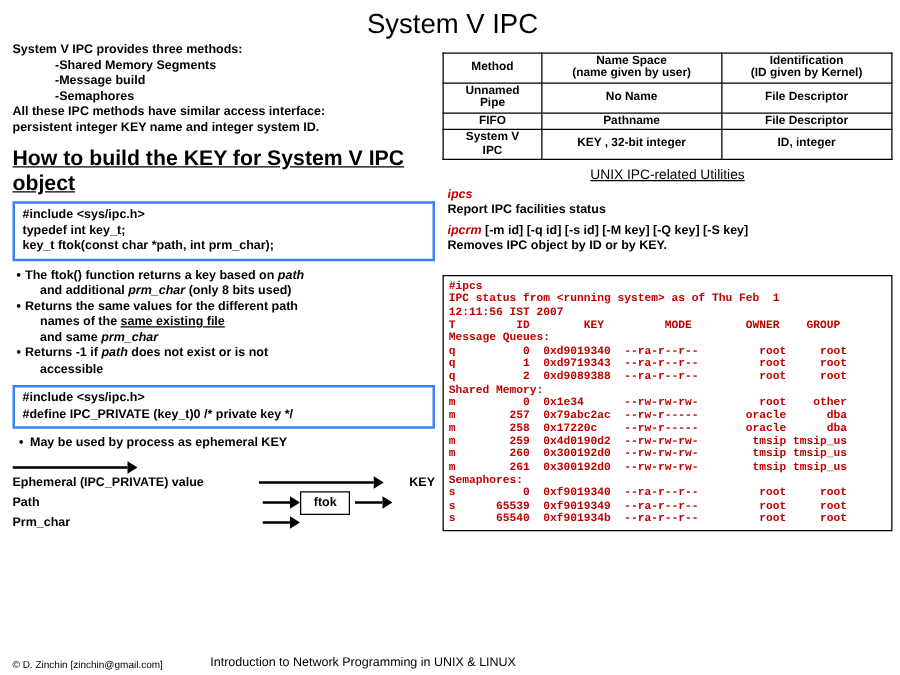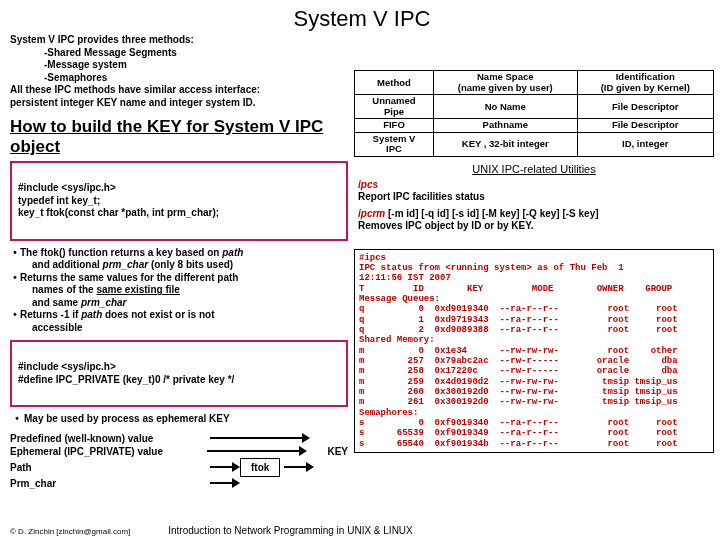--- a/index.html
+++ b/index.html
@@ -5,27 +5,27 @@
   html,body{margin:0;padding:0}
   body{
     width:720px;height:540px;
     font-family:Arial,Helvetica,sans-serif;
     color:#000;background:#fff;
     font-size:10px;
     position:relative;
     box-sizing:border-box;
   }
   .title{font-size:22px;text-align:center;padding:6px 0 2px 4px}
-  .cols{display:flex;align-items:center}
+  .cols{display:flex;align-items:flex-end}
   .left{width:352px;padding:0 4px 0 10px;box-sizing:border-box}
   .right{width:368px;padding:0 6px 0 2px;box-sizing:border-box}
   .intro{font-weight:bold;line-height:1.25}
   .indent{padding-left:34px}
   .sec-h{font-weight:bold;text-decoration:underline;font-size:17px;margin:8px 0 4px 0}
-  .codebox{border:2px solid #be185d;padding:19px 6px;font-weight:bold;line-height:1.25;margin:2px 0 6px 0}
+  .codebox{border:2px solid #3b82f6;padding:3px 6px;font-weight:bold;line-height:1.25;margin:2px 0 6px 0}
   .bullets{font-weight:bold;line-height:1.25;margin:0 0 6px 0}
   .bi{display:flex}
   .bi .dot{width:10px;text-align:center}
   .bi .txt{flex:1}
   .bi .txt .sub{padding-left:12px}
   em{font-style:italic}
   .pred{font-weight:bold;line-height:1.3;margin-top:4px}
   .predrow{display:flex;align-items:center}
   .predrow>div:first-child{width:200px}
   .ftokbox{border:1.5px solid #000;padding:2px 10px;font-weight:bold}
@@ -49,22 +49,22 @@
 </head>
 <body>
 
 <div class="title">System V IPC</div>
 
 <div class="cols">
 
   <div class="left">
     <div class="intro">
       <div>System V IPC provides three methods:</div>
-      <div class="indent">-Shared Message Segments</div>
-      <div class="indent">-Message system</div>
+      <div class="indent">-Shared Memory Segments</div>
+      <div class="indent">-Message build</div>
       <div class="indent">-Semaphores</div>
       <div>All these IPC methods have similar access interface:</div>
       <div>persistent integer KEY name and integer system ID.</div>
     </div>
 
     <div class="sec-h">How to build the KEY for System V IPC object</div>
 
     <div class="codebox">
       <div>#include &lt;sys/ipc.h&gt;</div>
       <div>typedef int key_t;</div>
@@ -102,21 +102,20 @@
     </div>
     <div class="bullets">
       <div class="bi">
         <div class="dot" style="width:14px"> •</div>
         <div class="txt"><span>May be used by process as ephemeral KEY</span></div>
       </div>
     </div>
 
     <div class="pred">
       <div class="predrow">
-        <div>Predefined (well-known) value</div>
         <div class="arrow">
           <svg width="100" height="12">
               <line x1="0" y1="6" x2="92" y2="6" stroke="#000" stroke-width="2"></line>
               <polygon points="92,1 100,6 92,11" fill="#000"></polygon>
             </svg>
         </div>
       </div>
       <div class="predrow">
         <div>Ephemeral (IPC_PRIVATE) value</div>
         <div class="arrow">

